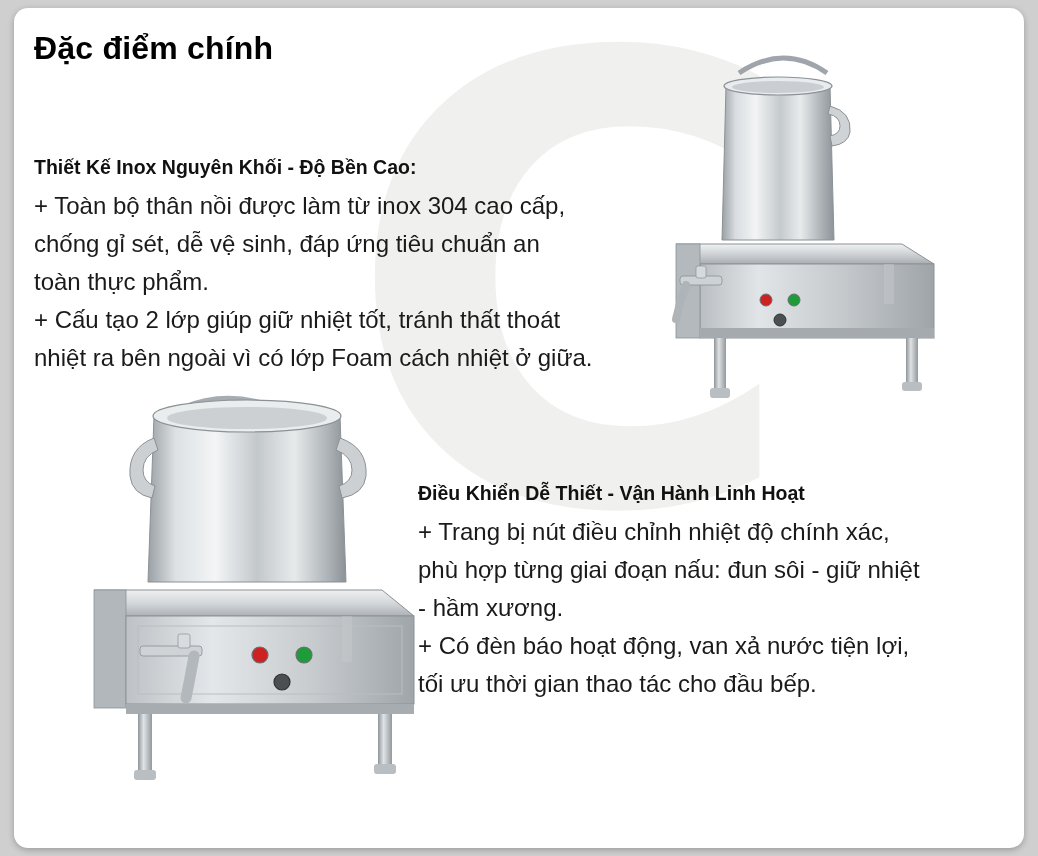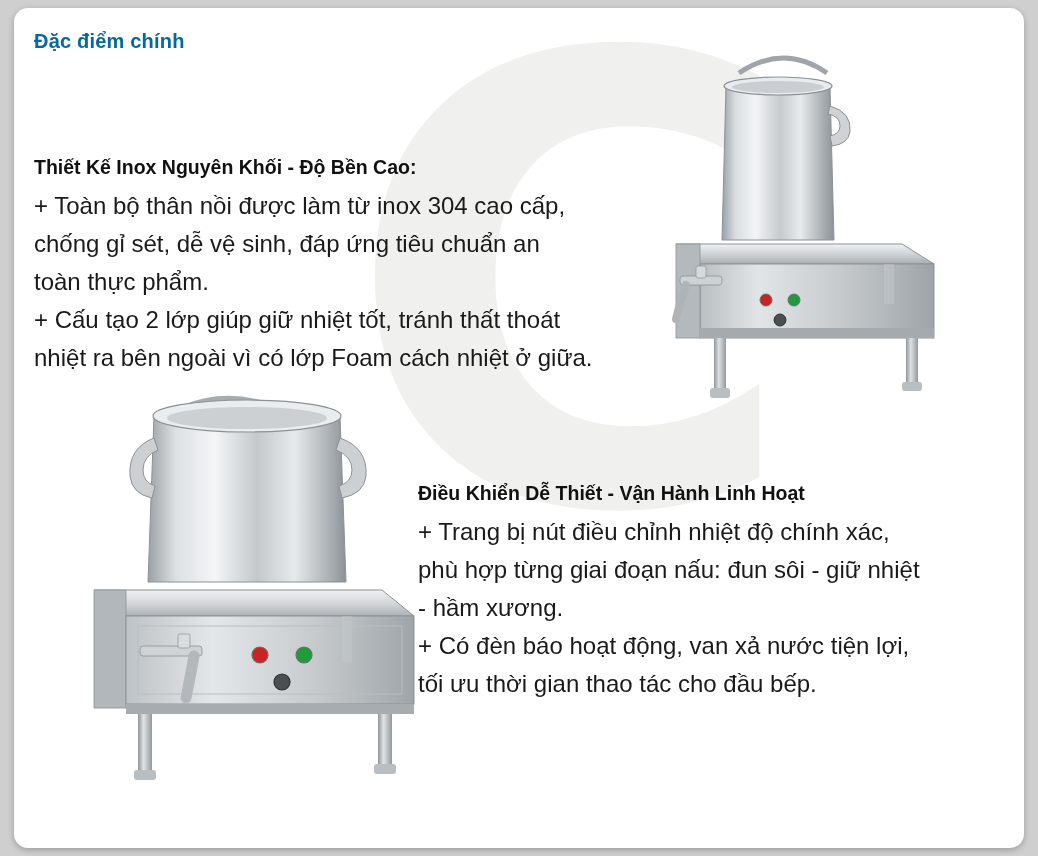--- a/index.html
+++ b/index.html
@@ -40,23 +40,23 @@
     user-select: none;
     z-index: 0;
   }
 
   .content { position: relative; z-index: 2; }
 
   .page-title {
     position: absolute;
     left: 20px;
     top: 22px;
-    font-size: 20px;
+    font-size: 32px;
     font-weight: bold;
-    color: #0369a1;
+    color: #000000;
     letter-spacing: 0.2px;
     text-align: center;
   }
 
   .block-a {
     position: absolute;
     left: 20px;
     top: 118px;
     width: 620px;
     margin-top: 28px;

